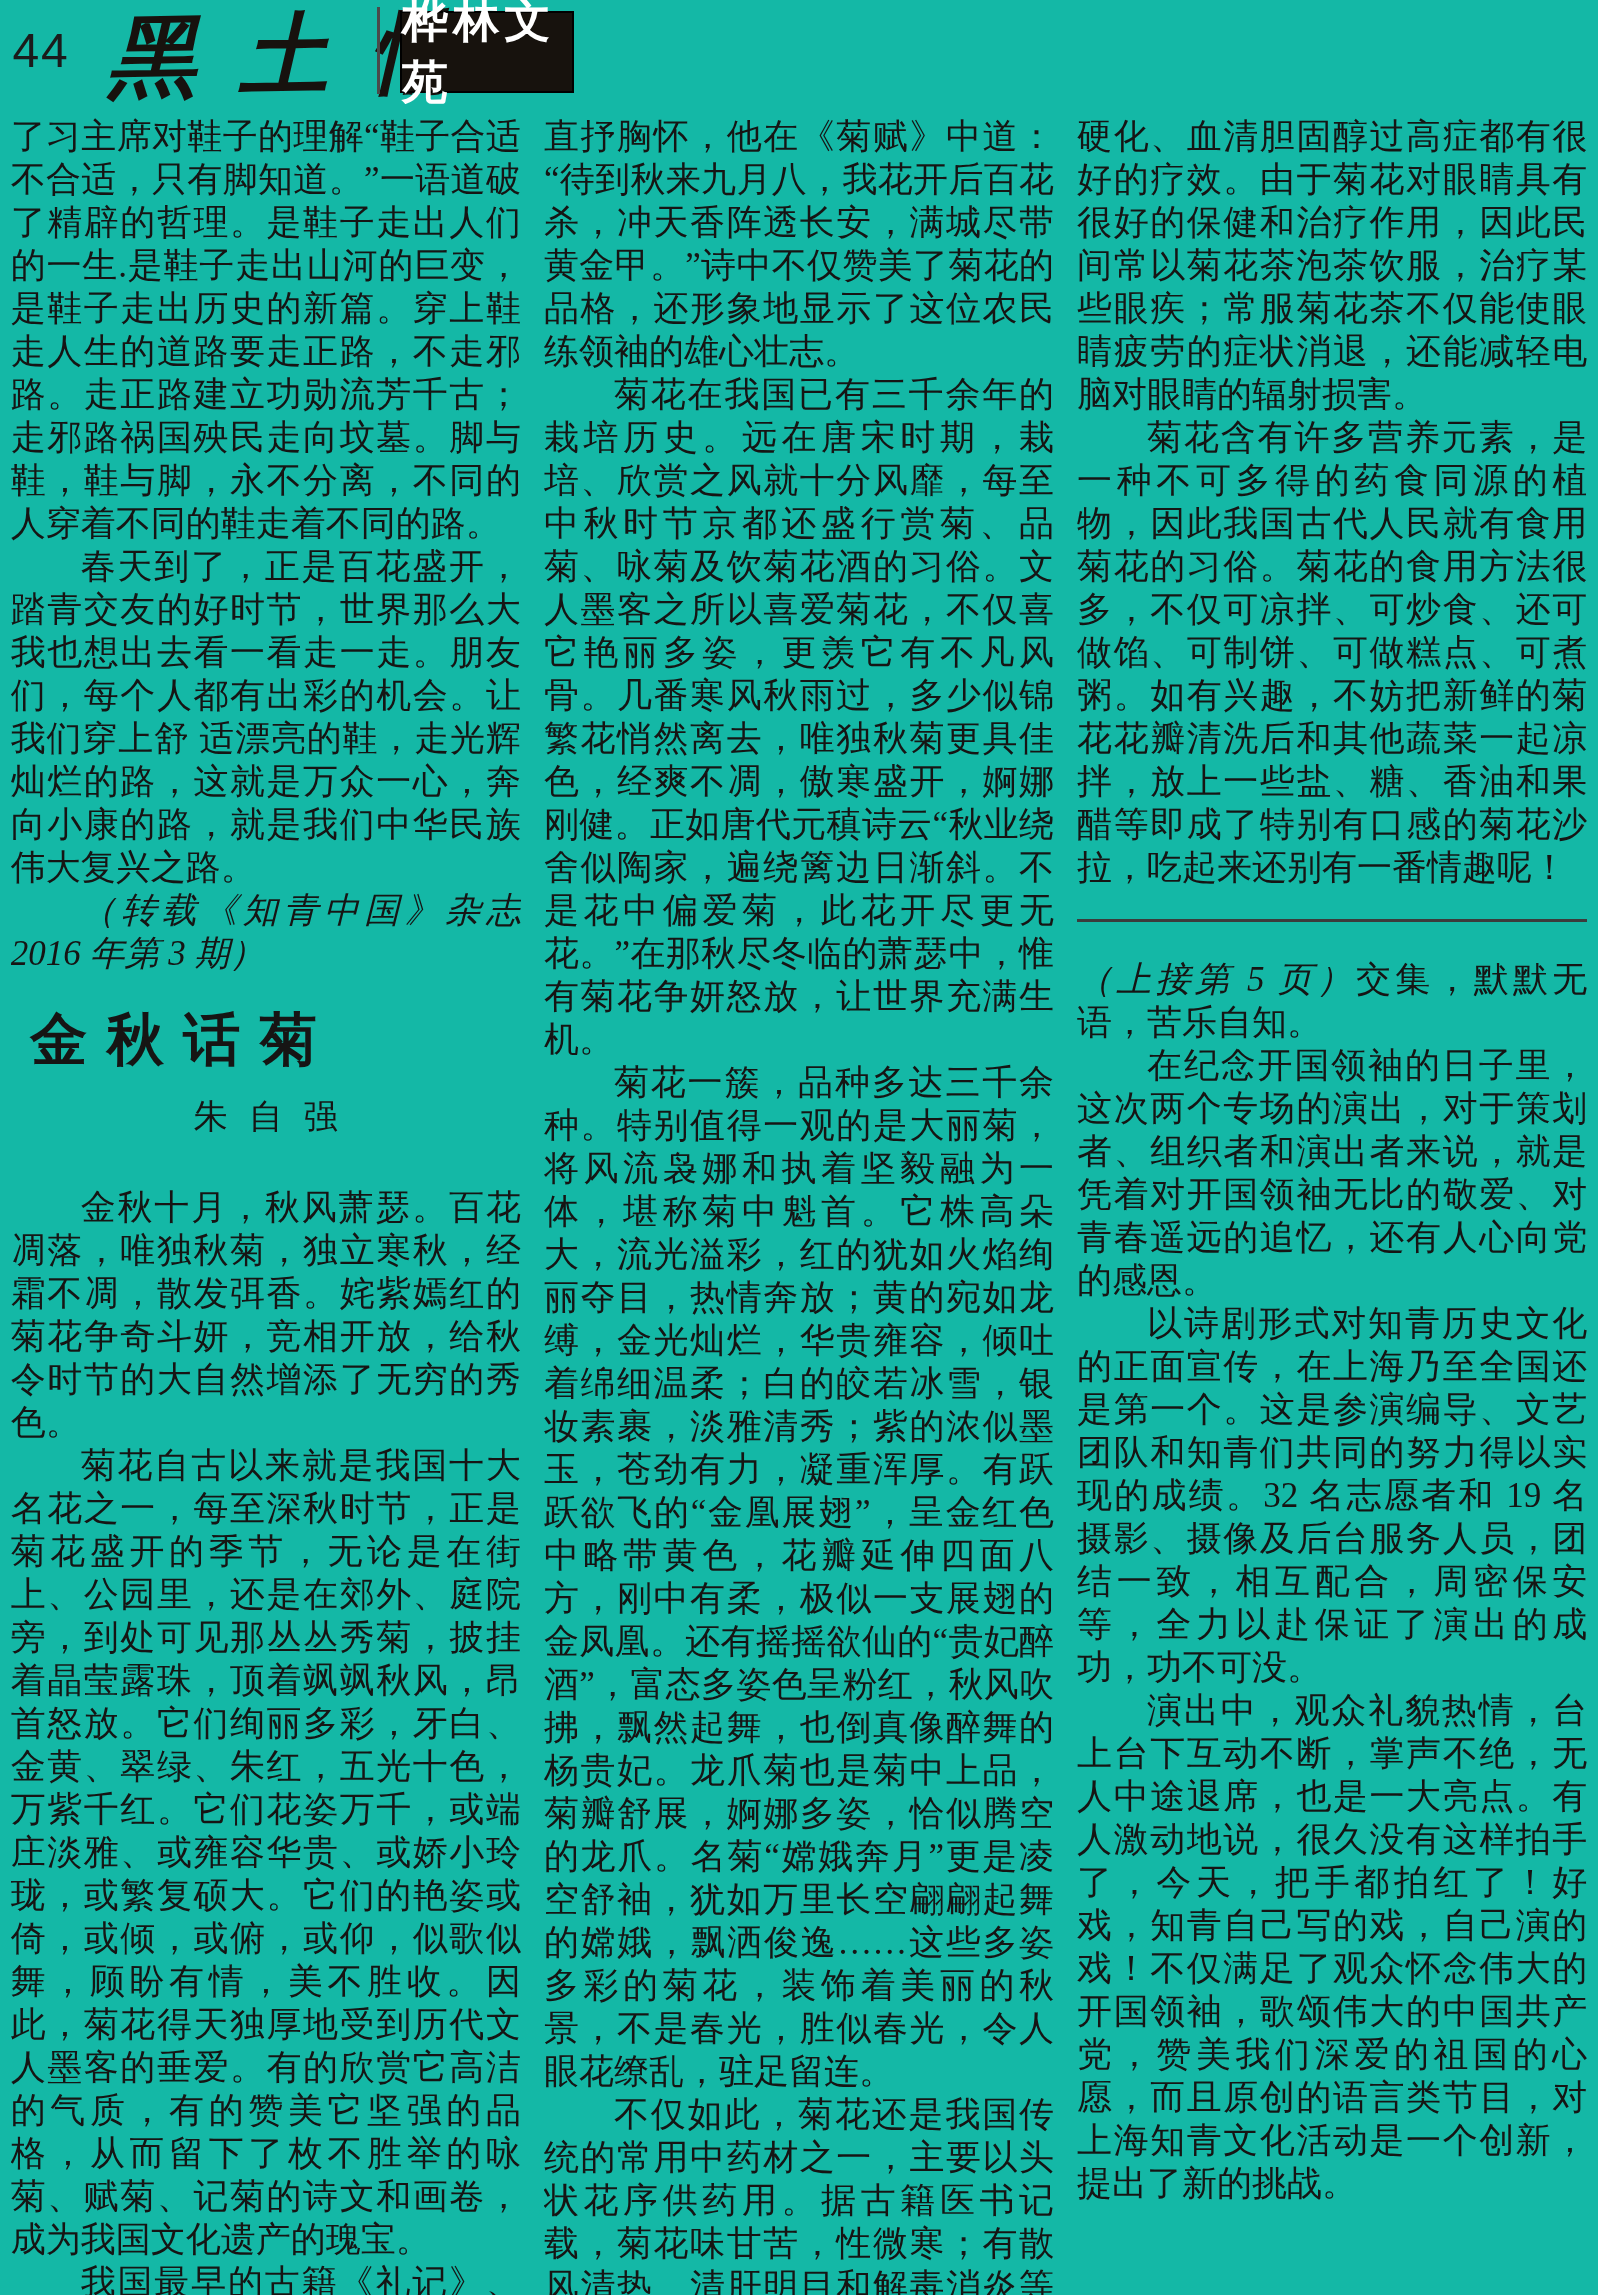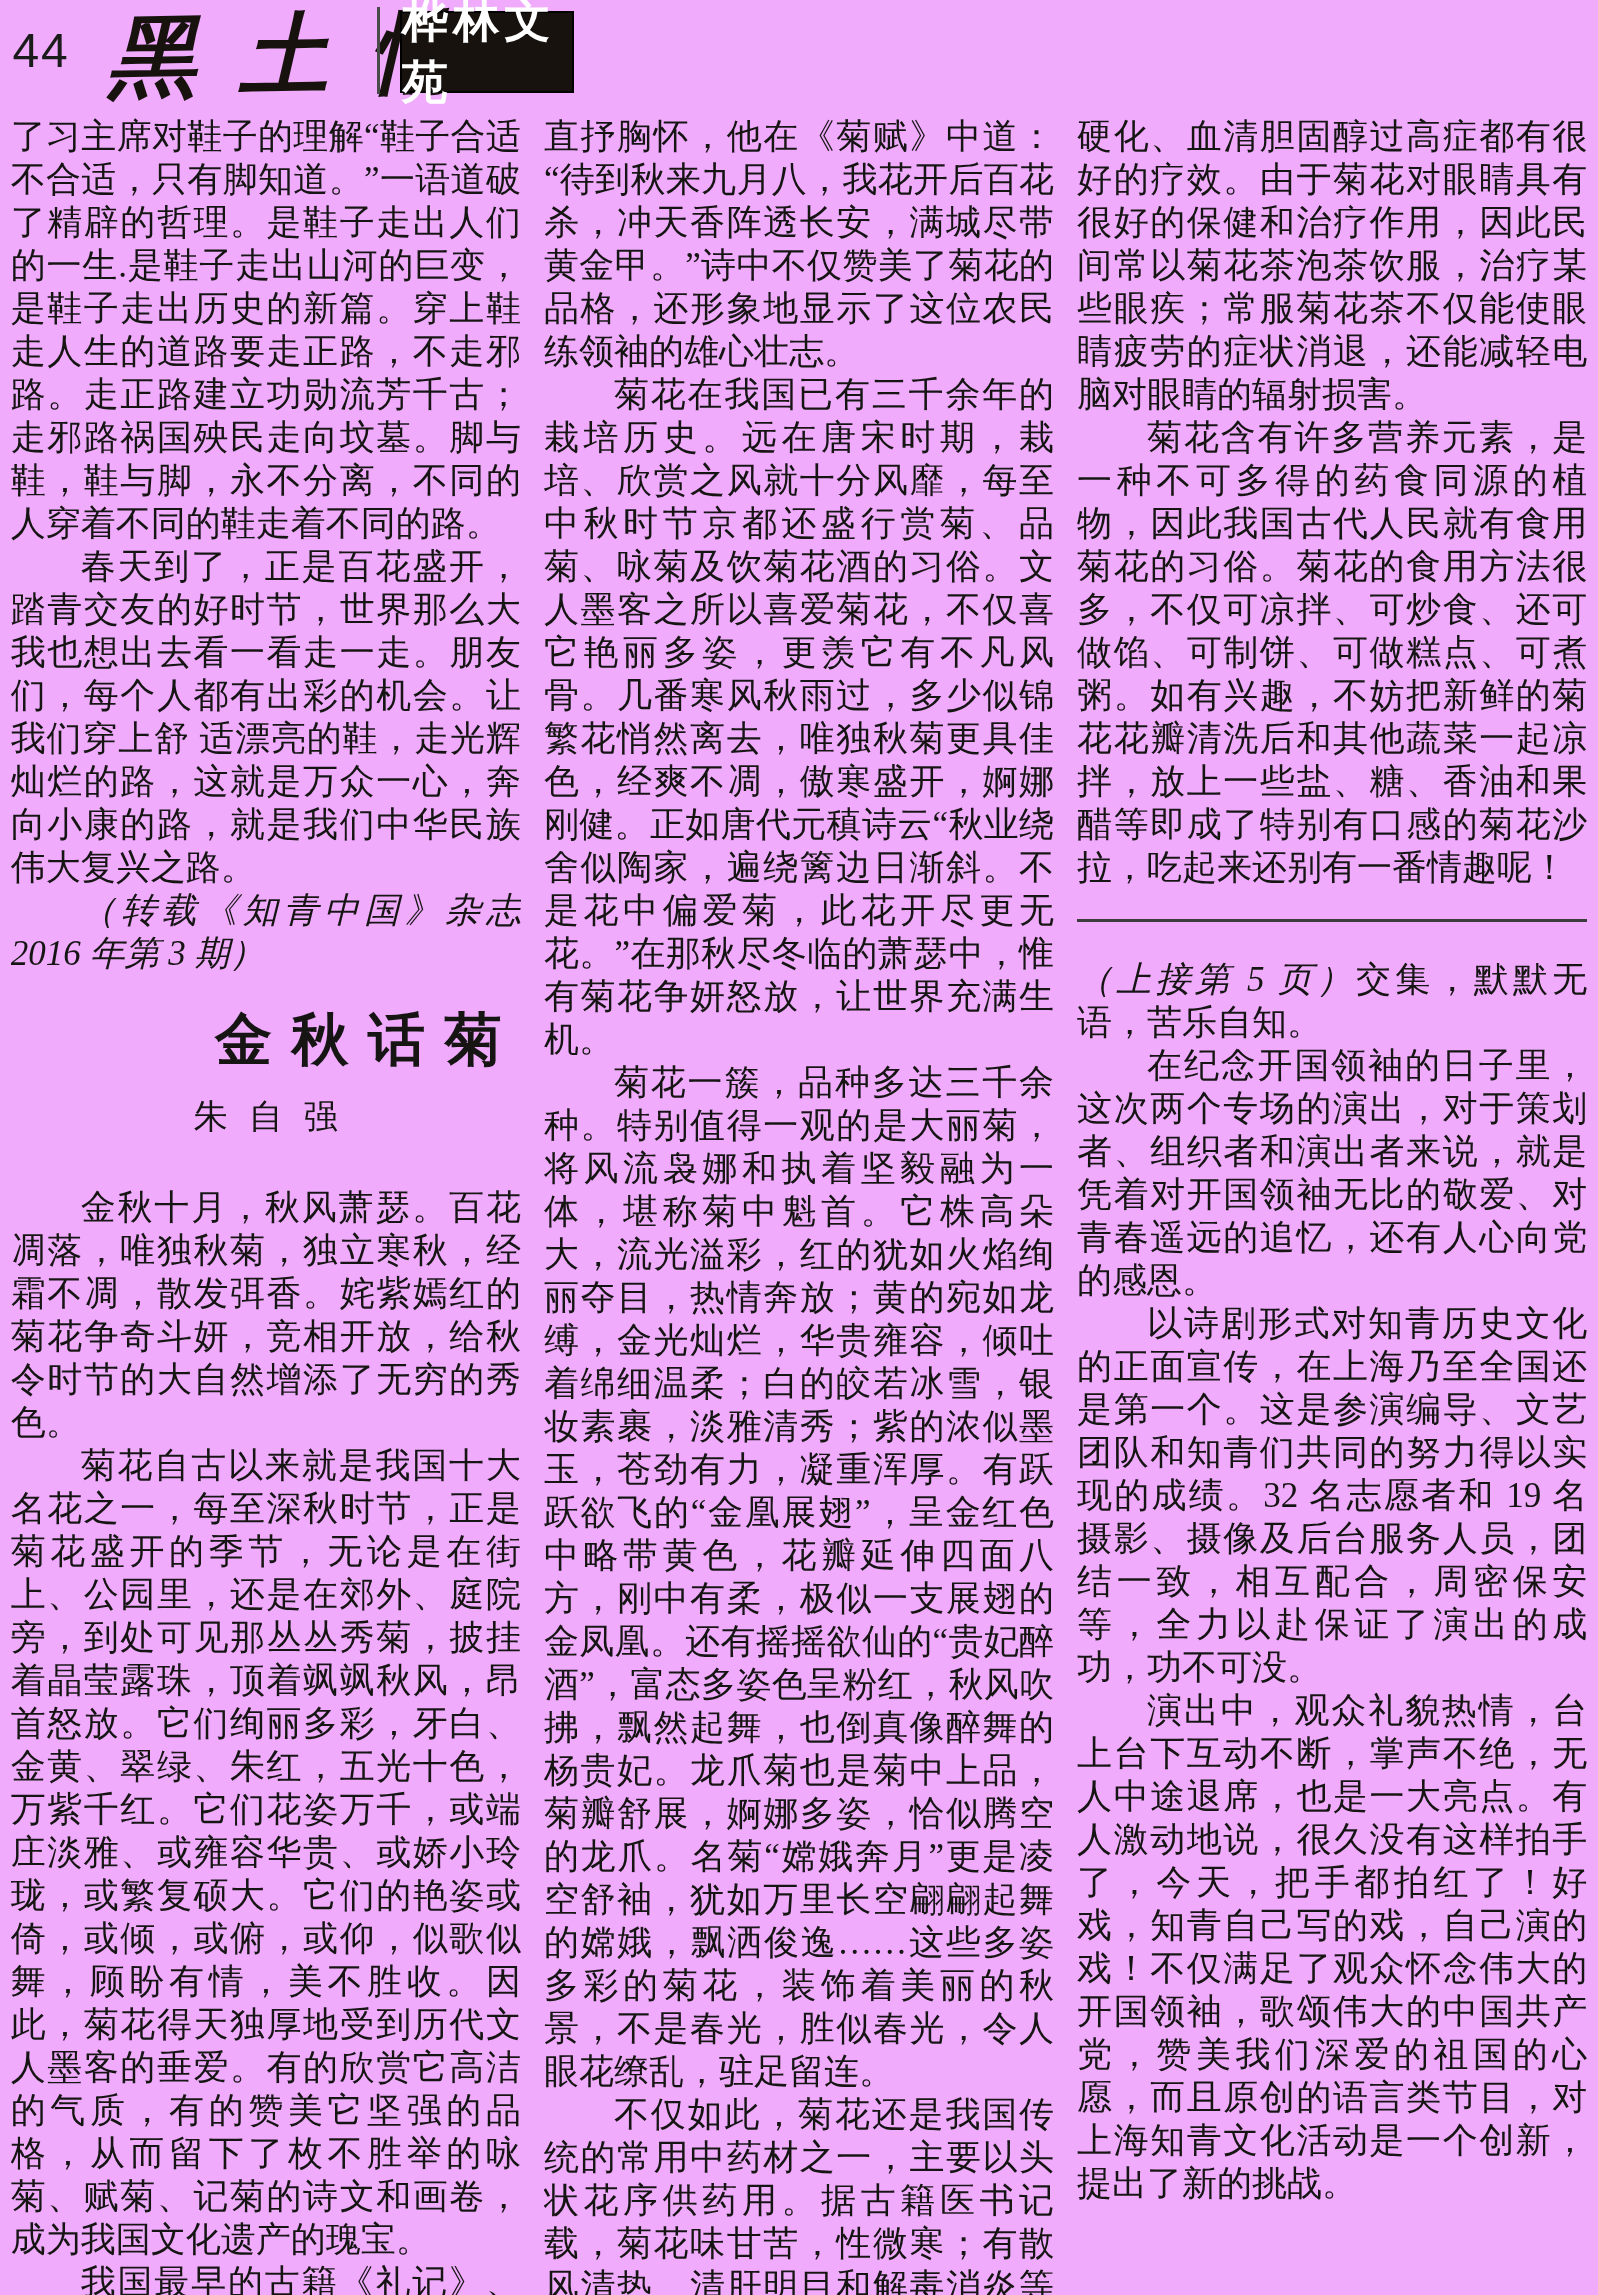--- a/index.html
+++ b/index.html
@@ -4,21 +4,21 @@
 <style>
   html,body{margin:0;padding:0;}
   body{
     width:1598px;height:2295px;
     background:#e9e9e9;
     font-family:"Liberation Serif","DejaVu Serif",serif;
   }
   .page{
     position:relative;
     width:1598px;height:2295px;
-    background:#f0abfc;
+    background:#14b8a6;
     color:#161514;
     overflow:hidden;
   }
   
   .header{position:absolute;top:0;left:0;width:100%;height:112px;}
   .page-number{
     position:absolute;left:12.4px;top:23px;
     font-size:48px;font-family:"Liberation Sans","DejaVu Sans",sans-serif;
     color:#1b1b1b;letter-spacing:1.8px;
   }
@@ -53,21 +53,21 @@
     overflow:hidden;
   }
   .col p{margin:0;}
   .indent{text-indent:2em;}
   .noindent{text-indent:0;}
   .cite{font-style:italic;}
   .cite-inline{font-style:italic;}
   .title{
     margin:34px 0 23px 0;
     font-size:57px;font-weight:bold;
-    text-align:right;letter-spacing:19.5px;text-indent:19.5px;
+    text-align:left;letter-spacing:19.5px;text-indent:19.5px;
     line-height:1.1;
     font-family:Liberation Serif, serif;
   }
   .author{
     margin:12px 0 48px 0;
     font-size:34px;text-align:center;letter-spacing:21px;text-indent:21px;
   }
   .article-rule{
     border:none;border-top:3.6px solid #3c3c3c;
     margin:30px 0 36px 0;

